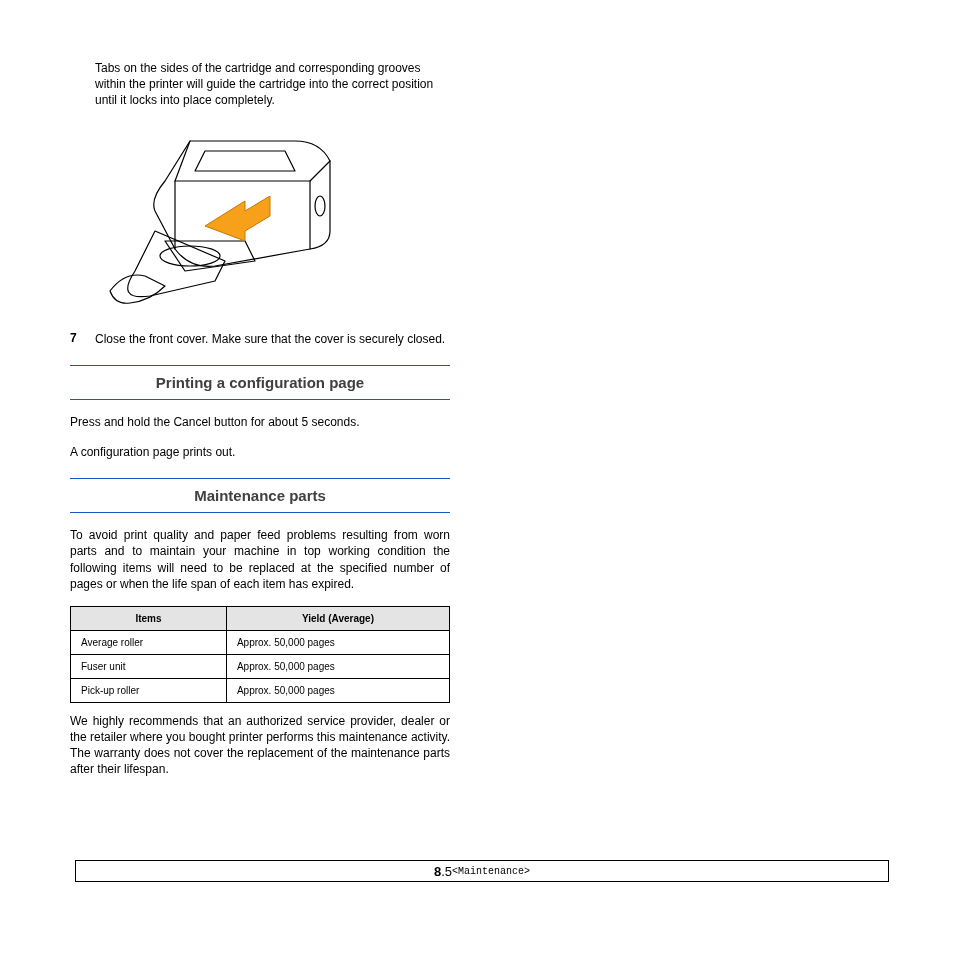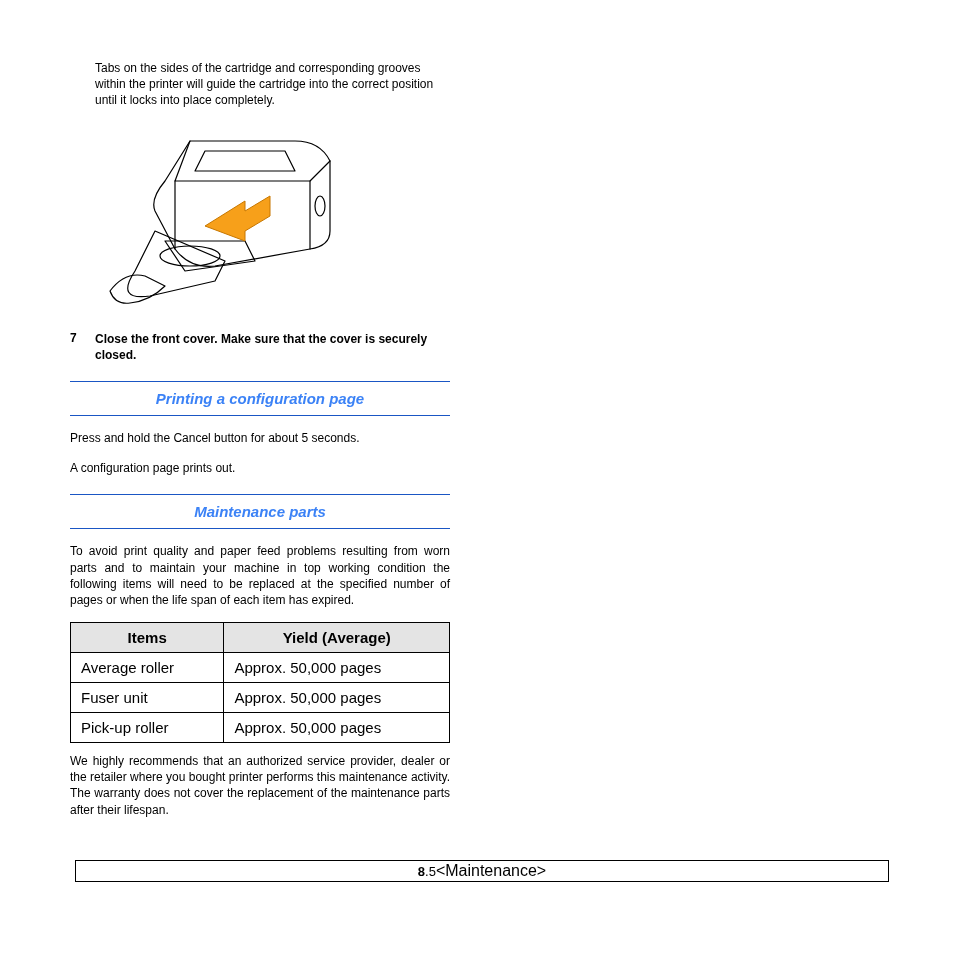--- a/index.html
+++ b/index.html
@@ -35,55 +35,53 @@
   }
   .step-num {
     width: 25px;
     font-weight: bold;
     flex-shrink: 0;
     text-align: left;
   }
   .step-text {
     flex: 1;
     line-height: 1.35;
-    font-weight: bold;
   }
   .section-rule {
     border: none;
     border-top: 1px solid #1a56c4;
     margin: 18px 0 0 0;
   }
   .section-heading {
-    color: #3b82f6;
+    color: #404040;
     font-weight: bold;
     font-size: 15px;
     text-align: center;
     padding: 8px 0;
     border-bottom: 1px solid #1a56c4;
     margin: 0 0 14px 0;
-    font-style: italic;
   }
   .body-text {
     margin: 0 0 14px 0;
     line-height: 1.35;
     text-align: justify;
   }
   .bold {
     font-weight: normal;
   }
   table.parts {
     border-collapse: collapse;
     width: 380px;
     margin: 6px 0 10px 0;
   }
   table.parts th,
   table.parts td {
     border: 1px solid #000;
     padding: 6px 10px;
-    font-size: 15px;
+    font-size: 10px;
     text-align: left;
   }
   table.parts th {
     background: #e4e4e4;
     font-weight: bold;
     text-align: center;
   }
   .footer {
     position: absolute;
     left: 75px;
@@ -97,22 +95,23 @@
     font-size: 11px;
   }
   .footer .pg-chapter {
     font-weight: bold;
     font-size: 13px;
   }
   .footer .pg-sub {
     font-size: 13px;
   }
   .footer .pg-label {
-    font-size: 16px;
+    font-size: 10px;
     color: #000;
+    font-family: Liberation Mono, monospace;
   }
   
   .printer-svg { display:block; }
 </style>
 </head>
 <body>
 
 <div class="page">
   <div class="content-col">
 

